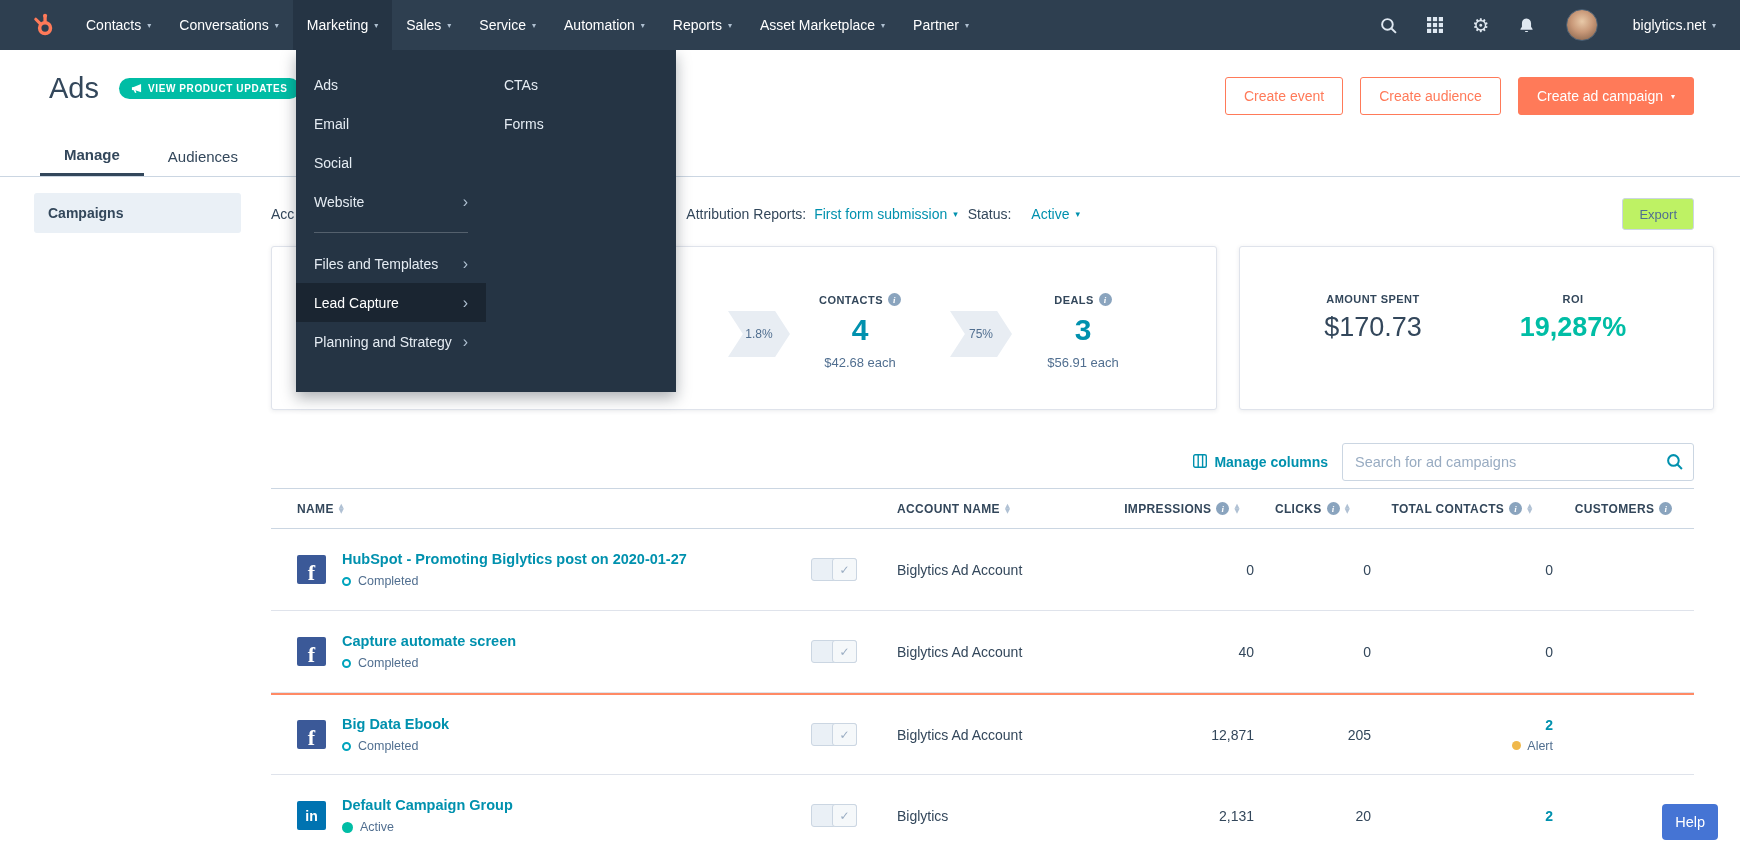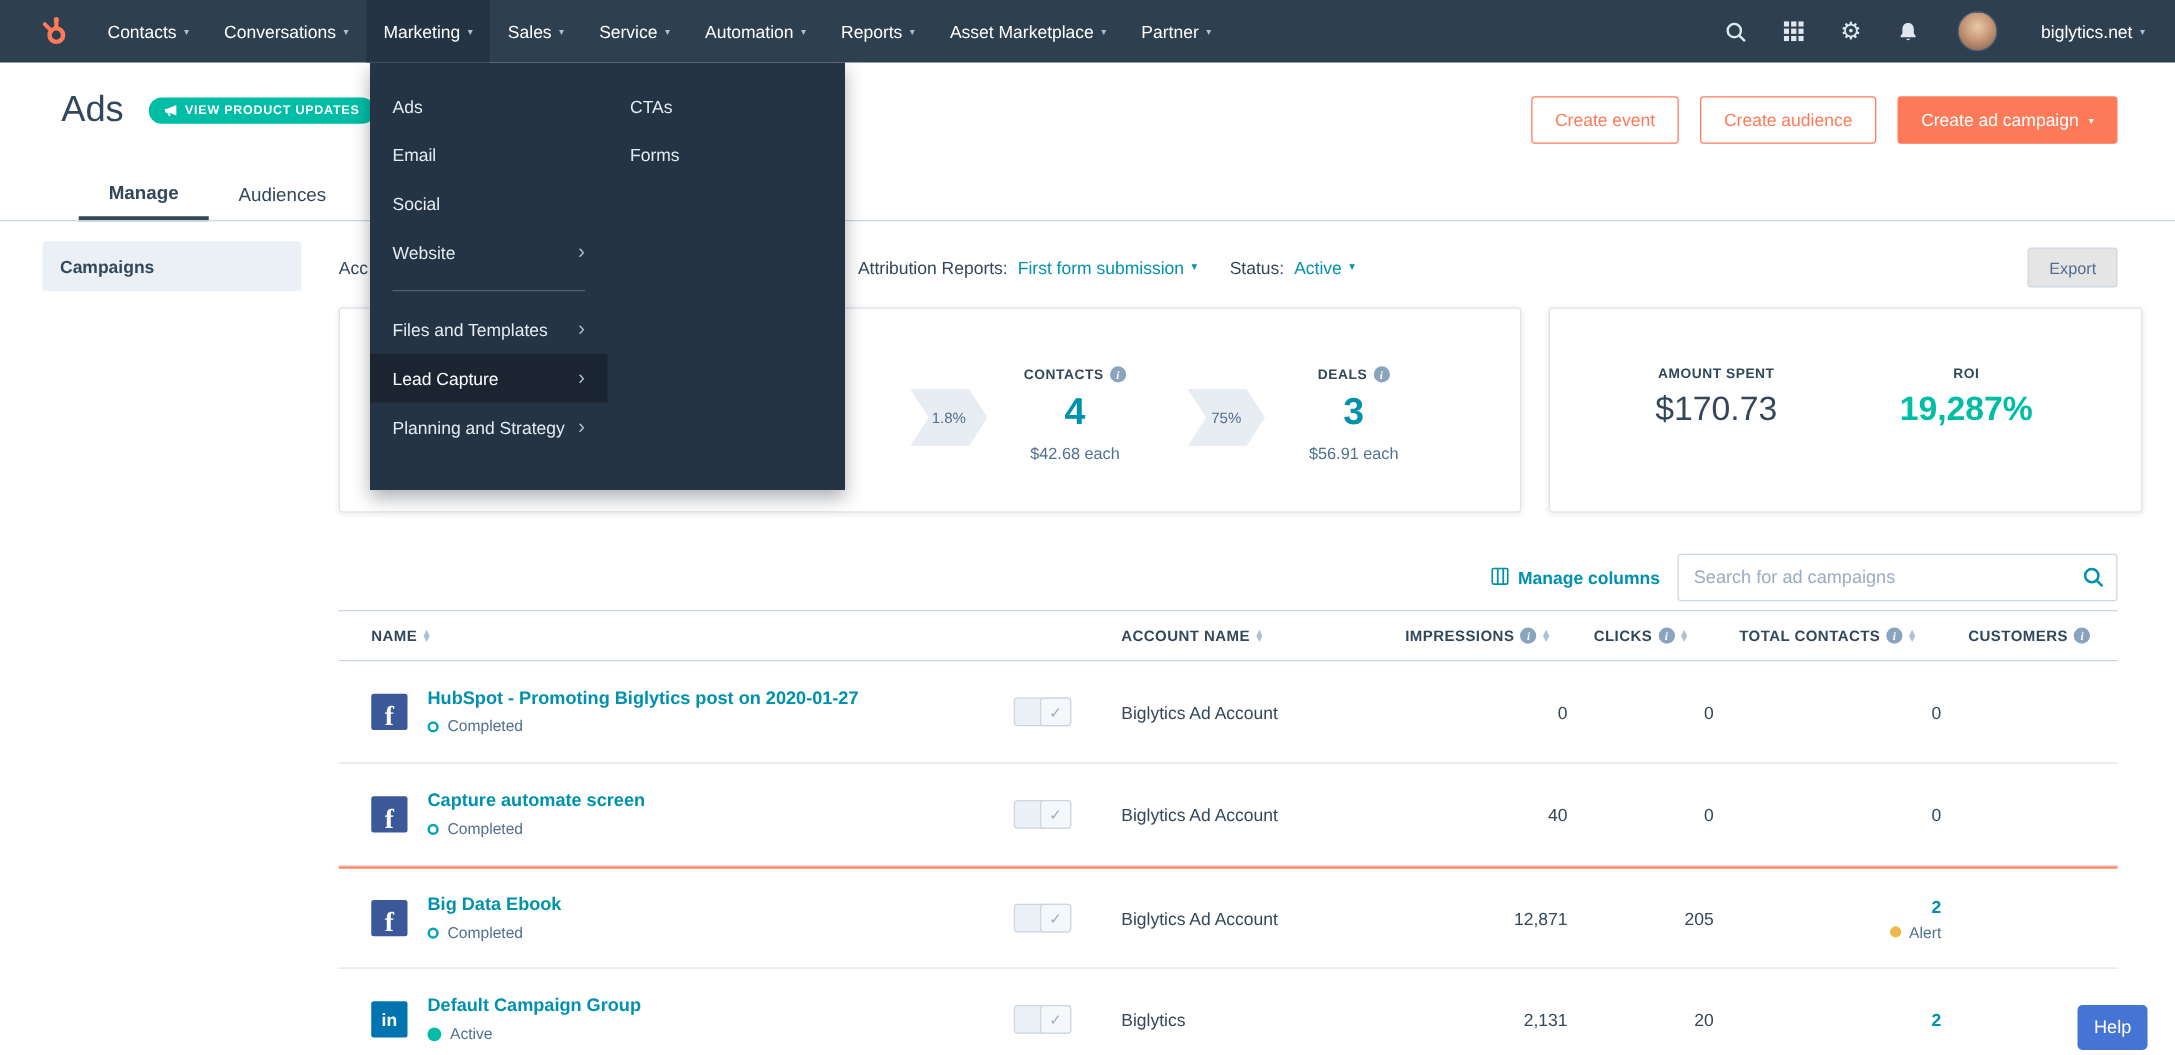--- a/index.html
+++ b/index.html
@@ -59,21 +59,21 @@
   }
   .header-buttons { position: absolute; top: 77px; right: 46px; display: flex; gap: 17px; }
   .btn {
     height: 38px; padding: 0 18px; font-size: 14px; border-radius: 3px;
     border: 1px solid #ff7a59; color: #ff7a59; background: #fff; cursor: pointer;
     display: flex; align-items: center; font-family: "Liberation Sans", sans-serif;
   }
   .btn.primary { background: #ff7a59; color: #fff; }
   .btn .caret { color: inherit; margin-left: 8px; }
 
-  .tabs { position: absolute; top: 136px; left: 63px; height: 41px; display: flex; }
+  .tabs { position: absolute; top: 136px; left: 40px; height: 41px; display: flex; }
   .tab { padding: 0 24px; font-size: 15px; color: #33475b; display: flex; align-items: center; cursor: pointer; }
   .tab.active { font-weight: bold; border-bottom: 4px solid #33475b; }
   .header-divider { position: absolute; top: 176px; left: 0; right: 0; border-top: 1px solid #cbd6e2; }
 
   
   .sidebar { position: absolute; top: 193px; left: 34px; width: 207px; }
   .side-item {
     height: 40px; display: flex; align-items: center; padding: 0 14px;
     font-size: 14px; color: #33475b; border-radius: 3px; cursor: pointer; margin-bottom: 4px;
   }
@@ -81,24 +81,24 @@
 
   
   .filter-row {
     position: absolute; top: 196px; left: 271px; right: 46px; height: 36px;
     display: flex; align-items: center; font-size: 14px; color: #33475b;
   }
   .filter-frag { white-space: nowrap; }
   .attribution-group { margin-left: 392px; display: flex; align-items: center; gap: 8px; white-space: nowrap; }
   .dd-link { color: #0091ae; font-weight: 500; cursor: pointer; display: flex; align-items: center; }
   .dd-link .caret { color: #0091ae; font-size: 9px; }
-  .status-group { margin-left: 26px; display: flex; align-items: center; gap: 8px; white-space: nowrap; }
+  .status-group { margin-left: 10px; display: flex; align-items: center; gap: 20px; white-space: nowrap; }
   .export-btn {
     margin-left: auto; height: 32px; padding: 0 16px; font-size: 13px;
-    background: #e5e5e5; border: 1px solid #cbd6e2; border-radius: 3px; color: #506e91; cursor: pointer;
+    background: #bef264; border: 1px solid #cbd6e2; border-radius: 3px; color: #506e91; cursor: pointer;
     font-family: "Liberation Sans", sans-serif;
   }
 
   
   .card {
     position: absolute; background: #fff; border: 1px solid #dfe3eb; border-radius: 3px;
     box-shadow: 0 1px 4px rgba(45,62,80,.10);
   }
   .card.funnel-card { top: 246px; left: 271px; width: 946px; height: 164px; }
   .card.spend-card  { top: 246px; left: 1239px; width: 475px; height: 164px; }

